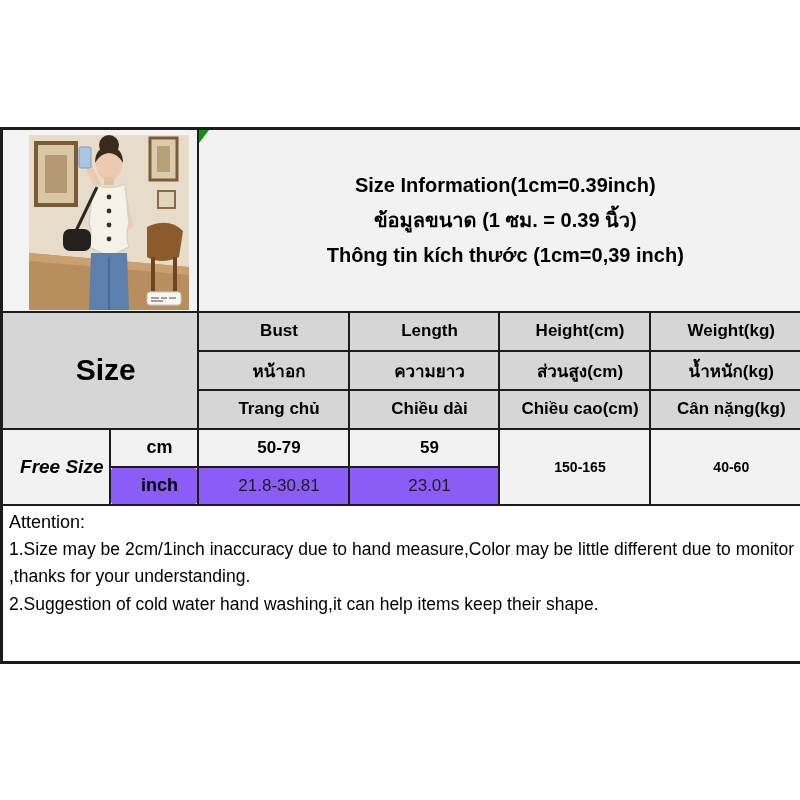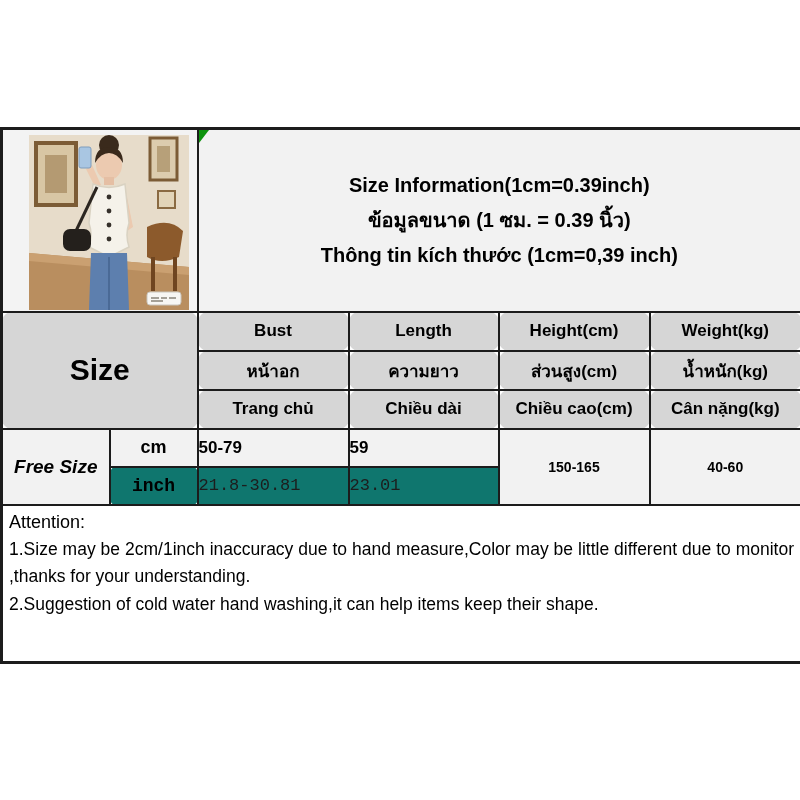--- a/index.html
+++ b/index.html
@@ -5,44 +5,44 @@
   * { margin:0; padding:0; box-sizing:border-box; }
   html,body { background:#ffffff; }
   body { font-family:"Liberation Sans","DejaVu Sans",sans-serif; color:#000; }
   .sheet { position:relative; width:800px; height:800px; background:#ffffff; overflow:hidden; }
 
   table.size-table {
     position:absolute; top:127px; left:0; width:800px;
     border-collapse:collapse; table-layout:fixed;
     border:3px solid #1c1c1c;
   }
-  td { border:2px solid #1c1c1c; overflow:hidden; }
+  td { border:2px solid #1c1c1c; overflow:hidden;padding-left:12px; }
 
   
   .r-title td { height:183px; }
-  .r-head td  { height:39px;border-radius:10px; }
+  .r-head td  { height:39px; }
   .r-data td  { height:38px; }
   .r-note td  { height:158px; }
 
   
   .c-photo { background:#f3f3f3; vertical-align:top; padding:0; }
   .c-title { background:#f2f2f2; text-align:center; vertical-align:middle; position:relative; }
   .c-title .t-line { font-weight:bold; font-size:20px; line-height:35px; }
 
   .c-size  { background:#d6d6d6; text-align:center; vertical-align:middle;
              font-weight:bold; font-size:30px; }
   .c-head  { background:#d6d6d6; text-align:center; vertical-align:middle;
              font-weight:bold; font-size:17px; }
   .c-freesize { background:#d6d6d6; text-align:center; vertical-align:middle;
              font-weight:bold; font-size:19px;font-style:italic; }
   .c-unit  { text-align:center; vertical-align:middle; font-weight:bold; font-size:18px;border-radius:6px; }
-  .c-val   { text-align:left; vertical-align:middle; font-size:17px;margin-left:40px; }
+  .c-val   { text-align:center; vertical-align:middle; font-size:17px;margin-left:40px; }
   .r-cm  td { background:#f2f2f2; }
   .r-cm  .c-val { font-weight:bold; }
-  .r-inch td { background:#0f766e;font-family:Liberation Mono, monospace; }
+  .r-inch td { background:#8b5cf6; }
   .r-inch .c-val { font-weight:400; color:#1d1d1d; }
   .c-merged { background:#f2f2f2; text-align:center; vertical-align:middle;
               font-weight:bold; font-size:14px; }
 
   .c-note { background:#ffffff; vertical-align:top; padding:3px 6px 0 6px; }
   .c-note .att-head { font-size:18px; line-height:27px; font-weight:400; }
   .c-note p { font-size:17.5px; line-height:27.5px; font-weight:400;
               text-align:justify; }
 
   

